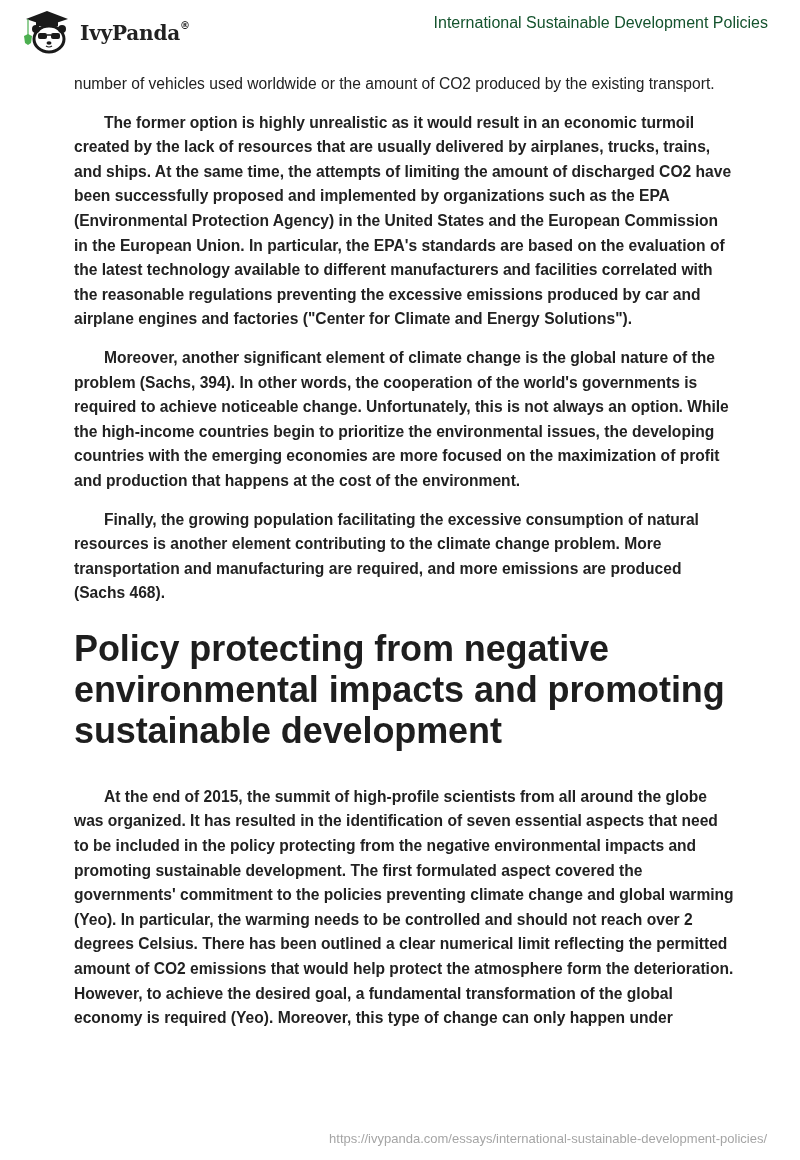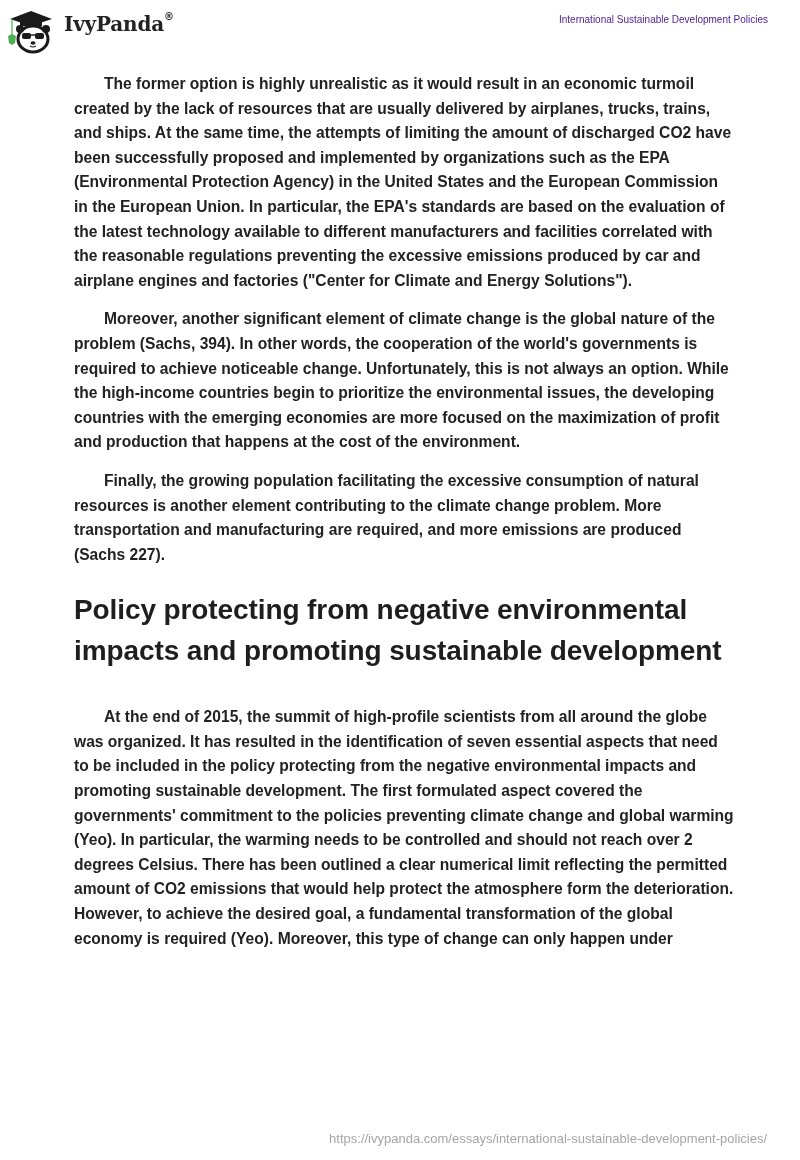--- a/index.html
+++ b/index.html
@@ -17,23 +17,24 @@
     }
     .header {
       position: absolute;
       top: 0;
       left: 0;
       width: 800px;
       height: 60px;
     }
     .logo {
       position: absolute;
-      left: 4px;
+      left: 20px;
       top: 8px;
       display: flex;
+      align-items: center;
     }
     .logo-icon {
       width: 54px;
       height: 46px;
       display: block;
     }
     .logo-text {
       font-family: "DejaVu Serif", serif;
       font-weight: bold;
       font-size: 20px;
@@ -47,41 +48,41 @@
       font-size: 10px;
       vertical-align: super;
       font-weight: bold;
       position: relative;
       top: -3px;
     }
     .doc-title {
       position: absolute;
       right: 32px;
       top: 14px;
-      font-size: 10px;
-      color: #4c1d95;
+      font-size: 16px;
+      color: #14532d;
     }
     .content {
       position: absolute;
       left: 74px;
       top: 72px;
       width: 660px;
     }
     .para {
       font-size: 15.6px;
       line-height: 24.6px;
       margin: 0 0 14px 0;
       color: #222222;
     }
     .para.indent {
       text-indent: 30px;
       font-weight: bold;
     }
     .heading {
-      font-size: 28px;
+      font-size: 36px;
       font-weight: bold;
       line-height: 41px;
       margin: 22px 0 34px 0;
       color: #1e1e1e;
       letter-spacing: -0.1px;
     }
     .footer-url {
       position: absolute;
       right: 33px;
       top: 1131px;
@@ -112,22 +113,23 @@
 
       <ellipse cx="29" cy="35" rx="2.5" ry="1.8" fill="#1a1a1a"></ellipse>
       <path d="M26,38 Q29,40 32,38" stroke="#1a1a1a" stroke-width="1.2" fill="none"></path>
     </svg>
     <span class="logo-text"><span>IvyPanda</span><span class="logo-reg">®</span></span>
   </div>
   <div class="doc-title">International Sustainable Development Policies</div>
 </div>
 
 <div class="content">
+  <p class="para">number of vehicles used worldwide or the amount of CO2 produced by the existing transport.</p>
   <p class="para indent">The former option is highly unrealistic as it would result in an economic turmoil created by the lack of resources that are usually delivered by airplanes, trucks, trains, and ships. At the same time, the attempts of limiting the amount of discharged CO2 have been successfully proposed and implemented by organizations such as the EPA (Environmental Protection Agency) in the United States and the European Commission in the European Union. In particular, the EPA's standards are based on the evaluation of the latest technology available to different manufacturers and facilities correlated with the reasonable regulations preventing the excessive emissions produced by car and airplane engines and factories ("Center for Climate and Energy Solutions").</p>
   <p class="para indent">Moreover, another significant element of climate change is the global nature of the problem (Sachs, 394). In other words, the cooperation of the world's governments is required to achieve noticeable change. Unfortunately, this is not always an option. While the high-income countries begin to prioritize the environmental issues, the developing countries with the emerging economies are more focused on the maximization of profit and production that happens at the cost of the environment.</p>
-  <p class="para indent">Finally, the growing population facilitating the excessive consumption of natural resources is another element contributing to the climate change problem. More transportation and manufacturing are required, and more emissions are produced (Sachs 227).</p>
+  <p class="para indent">Finally, the growing population facilitating the excessive consumption of natural resources is another element contributing to the climate change problem. More transportation and manufacturing are required, and more emissions are produced (Sachs 468).</p>
 
   <h2 class="heading">Policy protecting from negative environmental impacts and promoting sustainable development</h2>
 
   <p class="para indent">At the end of 2015, the summit of high-profile scientists from all around the globe was organized. It has resulted in the identification of seven essential aspects that need to be included in the policy protecting from the negative environmental impacts and promoting sustainable development. The first formulated aspect covered the governments' commitment to the policies preventing climate change and global warming (Yeo). In particular, the warming needs to be controlled and should not reach over 2 degrees Celsius. There has been outlined a clear numerical limit reflecting the permitted amount of CO2 emissions that would help protect the atmosphere form the deterioration. However, to achieve the desired goal, a fundamental transformation of the global economy is required (Yeo). Moreover, this type of change can only happen under</p>
 </div>
 
 <div class="footer-url">https://ivypanda.com/essays/international-sustainable-development-policies/</div>
 
 </body></html>

